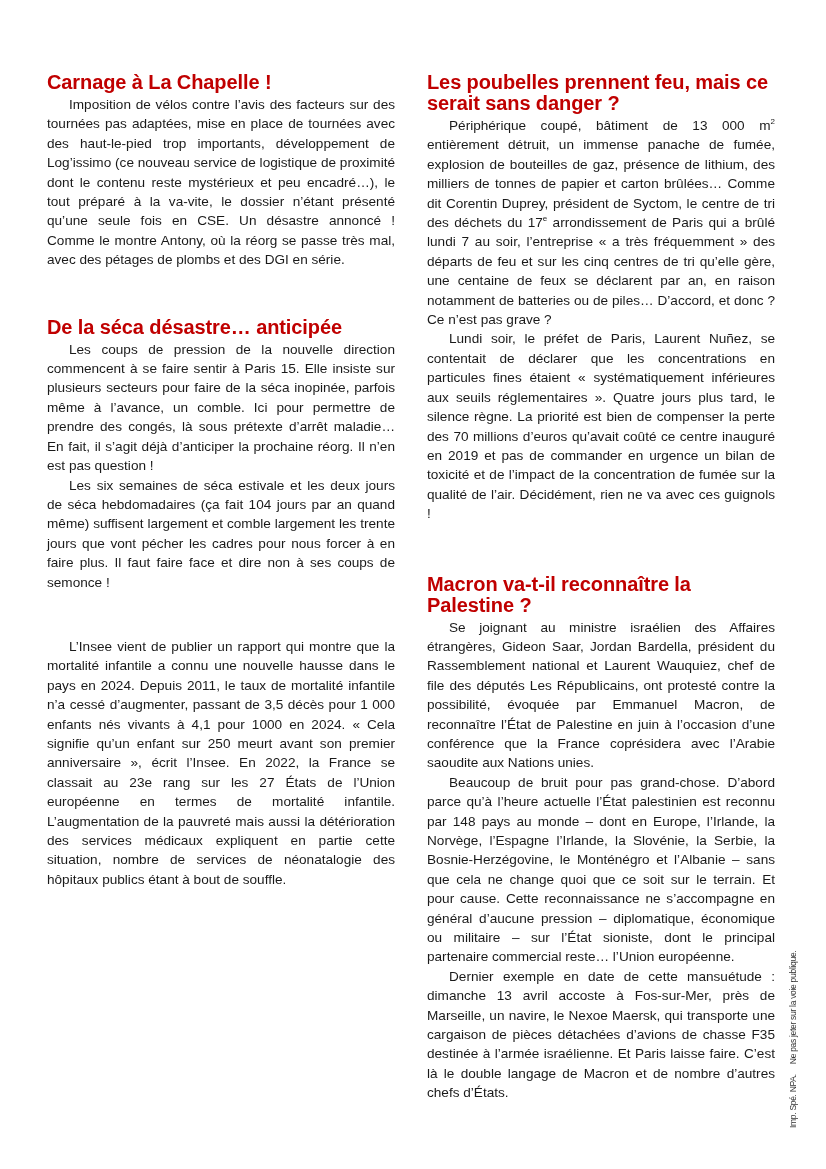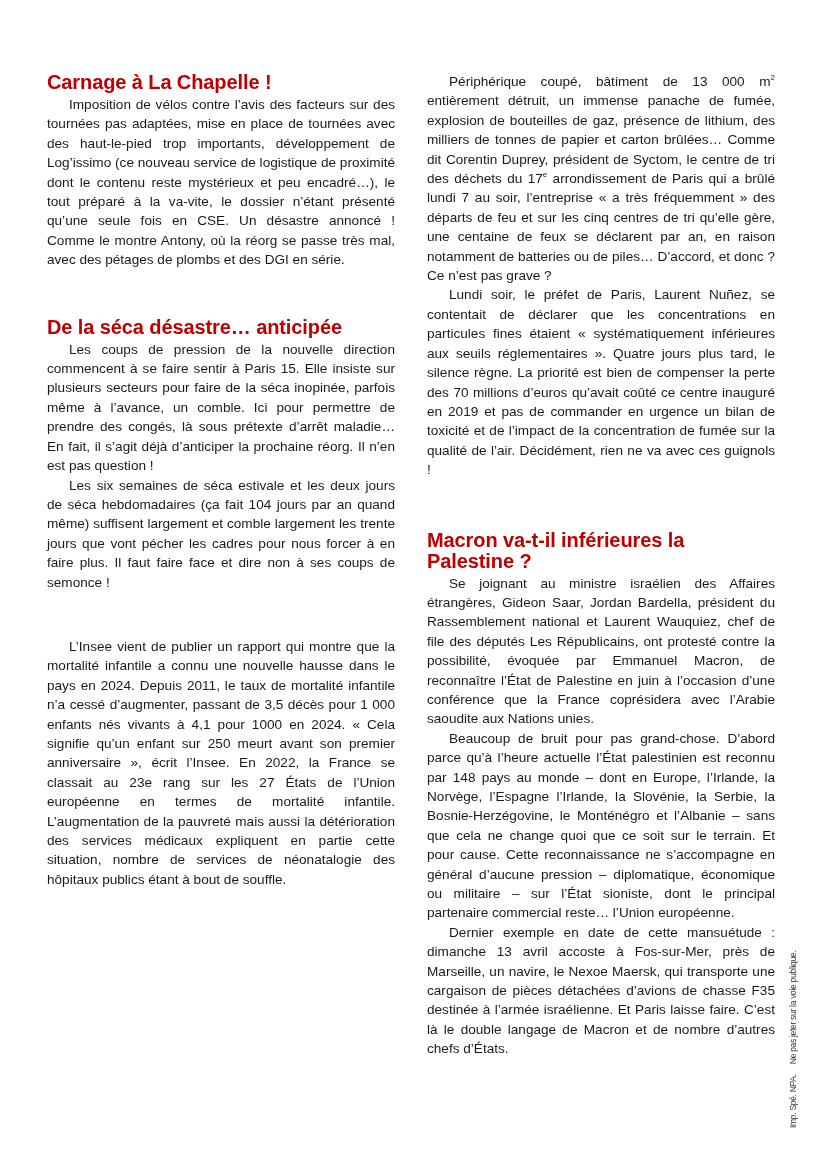--- a/index.html
+++ b/index.html
@@ -37,26 +37,27 @@
     <p class="para">Les six semaines de séca estivale et les deux jours de séca hebdomadaires (ça fait 104 jours par an quand même) suffisent largement et comble largement les trente jours que vont pécher les cadres pour nous forcer à en faire plus. Il faut faire face et dire non à ses coups de semonce !</p>
   </section>
   <div class="gap-l2"></div>
   <section class="article">
     <p class="para">L’Insee vient de publier un rapport qui montre que la mortalité infantile a connu une nouvelle hausse dans le pays en 2024. Depuis 2011, le taux de mortalité infantile n’a cessé d’augmenter, passant de 3,5 décès pour 1 000 enfants nés vivants à 4,1 pour 1000 en 2024. « Cela signifie qu’un enfant sur 250 meurt avant son premier anniversaire », écrit l’Insee. En 2022, la France se classait au 23e rang sur les 27 États de l’Union européenne en termes de mortalité infantile. L’augmentation de la pauvreté mais aussi la détérioration des services médicaux expliquent en partie cette situation, nombre de services de néonatalogie des hôpitaux publics étant à bout de souffle.</p>
   </section>
 </div>
 
 <div class="col col-right">
   <section class="article">
+    <h2 class="title">Les poubelles prennent feu, mais ce serait sans danger ?</h2>
     <p class="para"><span>Périphérique coupé, bâtiment de 13 000 m</span><sup>2</sup><span> entièrement détruit, un immense panache de fumée, explosion de bouteilles de gaz, présence de lithium, des milliers de tonnes de papier et carton brûlées… Comme dit Corentin Duprey, président de Syctom, le centre de tri des déchets du 17</span><sup>e</sup><span> arrondissement de Paris qui a brûlé lundi 7 au soir, l’entreprise « a très fréquemment » des départs de feu et sur les cinq centres de tri qu’elle gère, une centaine de feux se déclarent par an, en raison notamment de batteries ou de piles… D’accord, et donc ? Ce n’est pas grave ?</span></p>
     <p class="para">Lundi soir, le préfet de Paris, Laurent Nuñez, se contentait de déclarer que les concentrations en particules fines étaient « systématiquement inférieures aux seuils réglementaires ». Quatre jours plus tard, le silence règne. La priorité est bien de compenser la perte des 70 millions d’euros qu’avait coûté ce centre inauguré en 2019 et pas de commander en urgence un bilan de toxicité et de l’impact de la concentration de fumée sur la qualité de l’air. Décidément, rien ne va avec ces guignols !</p>
   </section>
   <div class="gap-r1"></div>
   <section class="article">
-    <h2 class="title">Macron va-t-il inférieures la Palestine ?</h2>
+    <h2 class="title">Macron va-t-il reconnaître la Palestine ?</h2>
     <p class="para">Se joignant au ministre israélien des Affaires étrangères, Gideon Saar, Jordan Bardella, président du Rassemblement national et Laurent Wauquiez, chef de file des députés Les Républicains, ont protesté contre la possibilité, évoquée par Emmanuel Macron, de reconnaître l’État de Palestine en juin à l’occasion d’une conférence que la France coprésidera avec l’Arabie saoudite aux Nations unies.</p>
     <p class="para">Beaucoup de bruit pour pas grand-chose. D’abord parce qu’à l’heure actuelle l’État palestinien est reconnu par 148 pays au monde – dont en Europe, l’Irlande, la Norvège, l’Espagne l’Irlande, la Slovénie, la Serbie, la Bosnie-Herzégovine, le Monténégro et l’Albanie – sans que cela ne change quoi que ce soit sur le terrain. Et pour cause. Cette reconnaissance ne s’accompagne en général d’aucune pression – diplomatique, économique ou militaire – sur l’État sioniste, dont le principal partenaire commercial reste… l’Union européenne.</p>
     <p class="para">Dernier exemple en date de cette mansuétude : dimanche 13 avril accoste à Fos-sur-Mer, près de Marseille, un navire, le Nexoe Maersk, qui transporte une cargaison de pièces détachées d’avions de chasse F35 destinée à l’armée israélienne. Et Paris laisse faire. C’est là le double langage de Macron et de nombre d’autres chefs d’États.</p>
   </section>
 </div>
 
 <div class="imprint">
   <span>Imp. Spé. NPA.</span>
   <span>Ne pas jeter sur la voie publique.</span>
 </div>

